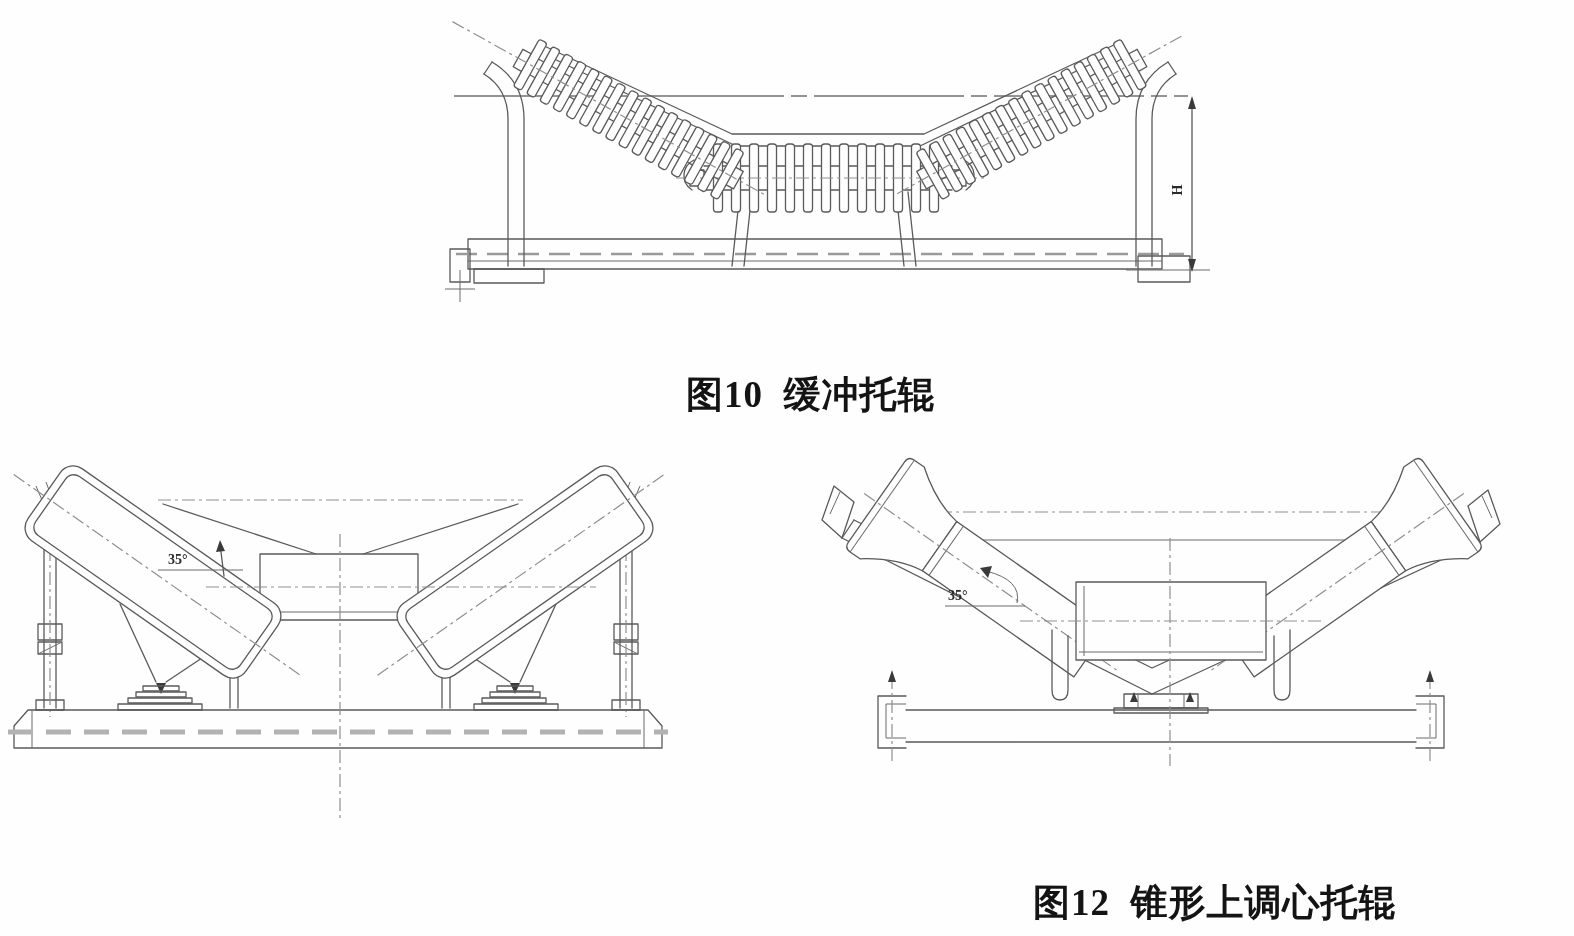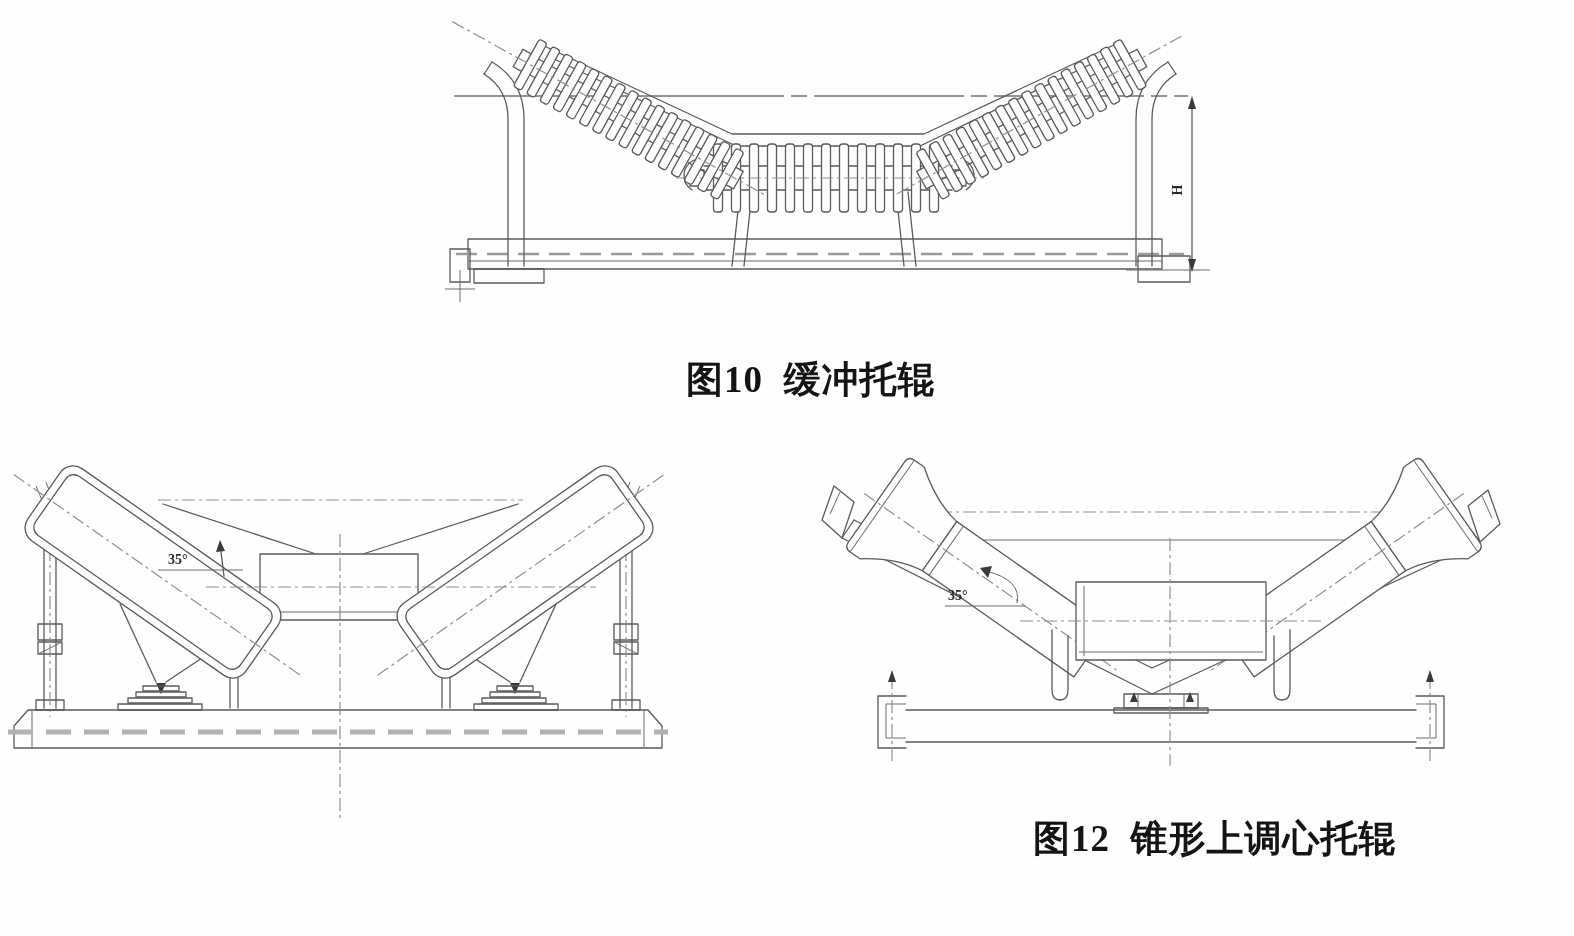--- a/index.html
+++ b/index.html
@@ -311,15 +311,15 @@
     <line class="cl" x1="350" y1="96" x2="350" y2="324"></line>
 
     <g>
       <line class="thin" x1="125" y1="164" x2="205" y2="164"></line>
       <path class="thin" d="M197,161 Q202,138 166,129"></path>
       <polygon class="arr" points="160,126 172,124 168,136"></polygon>
       <text class="ann" x="128" y="158">35°</text>
     </g>
   </svg>
 
-  <div class="caption" style="left:686px; top:355px;text-align:center;">图10  缓冲托辊</div>
-  <div class="caption" style="left:1033px; top:814px;">图12  锥形上调心托辊</div>
+  <div class="caption" style="left:686px; top:370px;text-align:center;">图10  缓冲托辊</div>
+  <div class="caption" style="left:1033px; top:878px;">图12  锥形上调心托辊</div>
 </div>
 
 </body></html>

